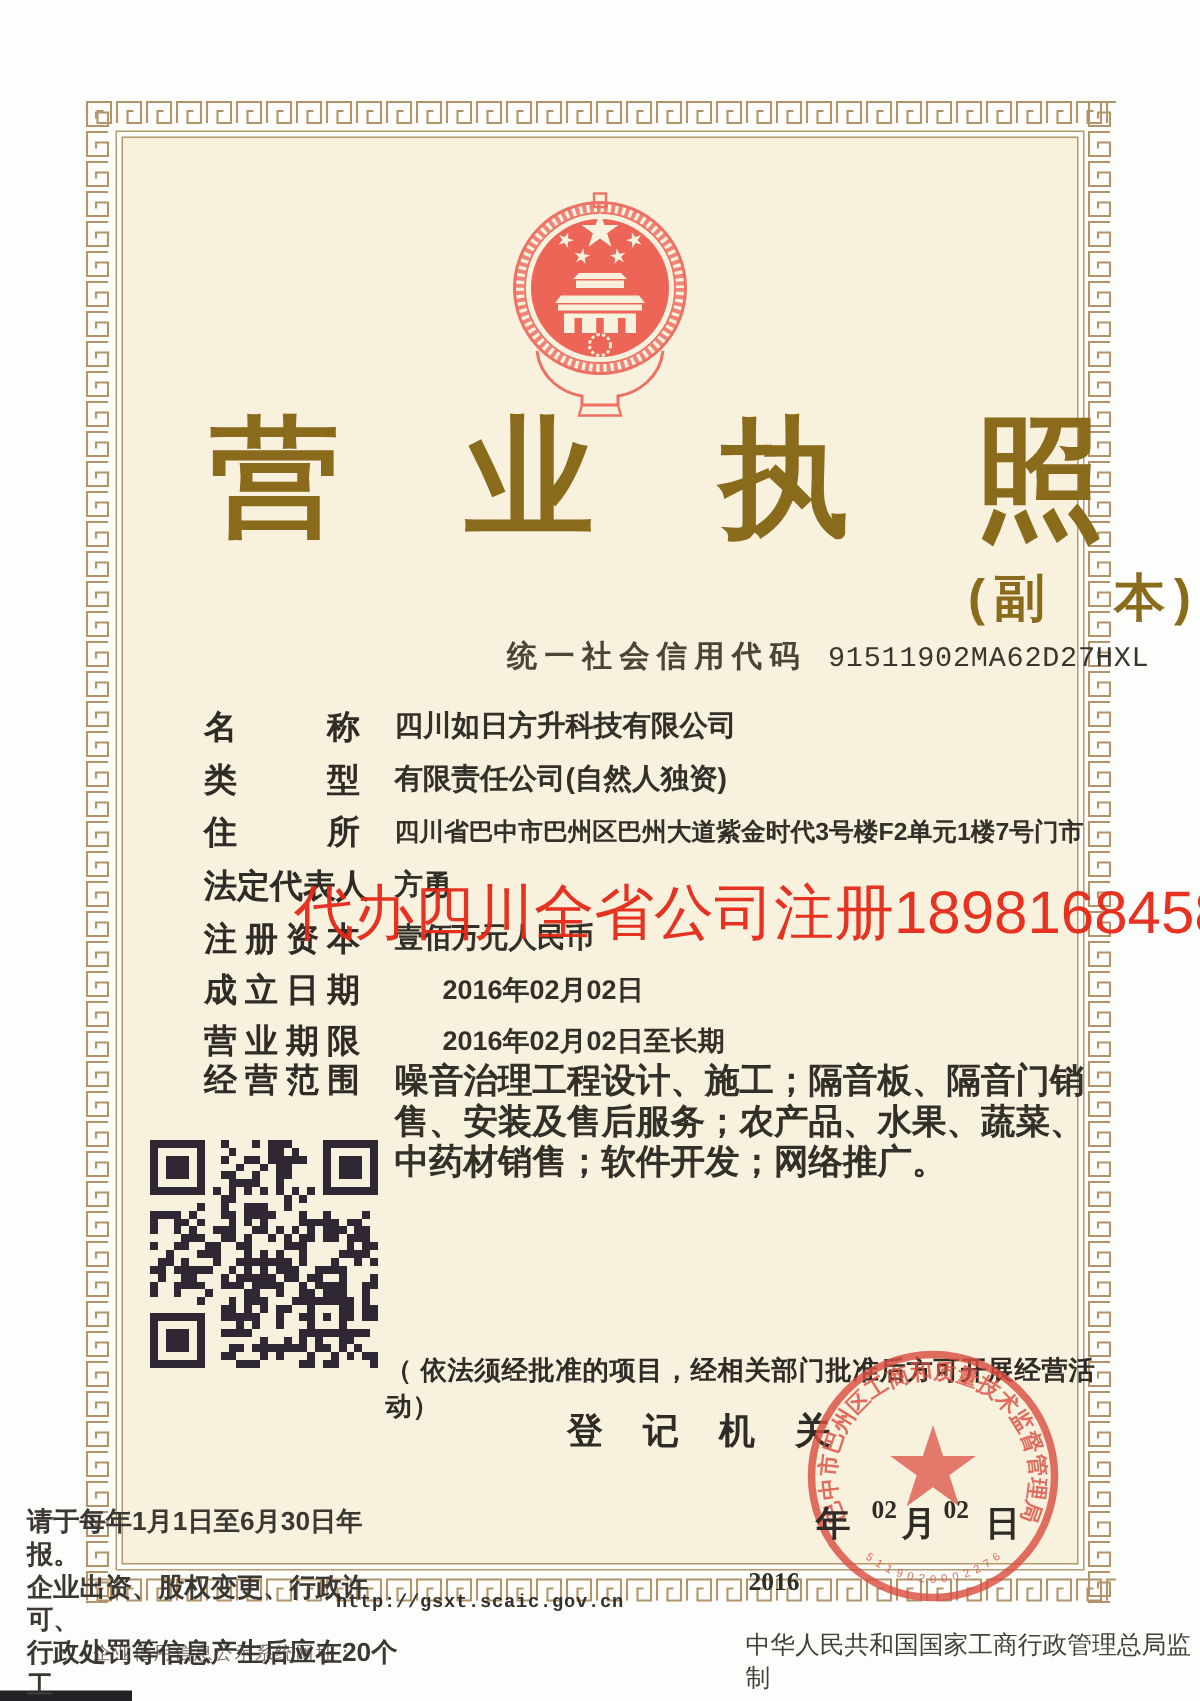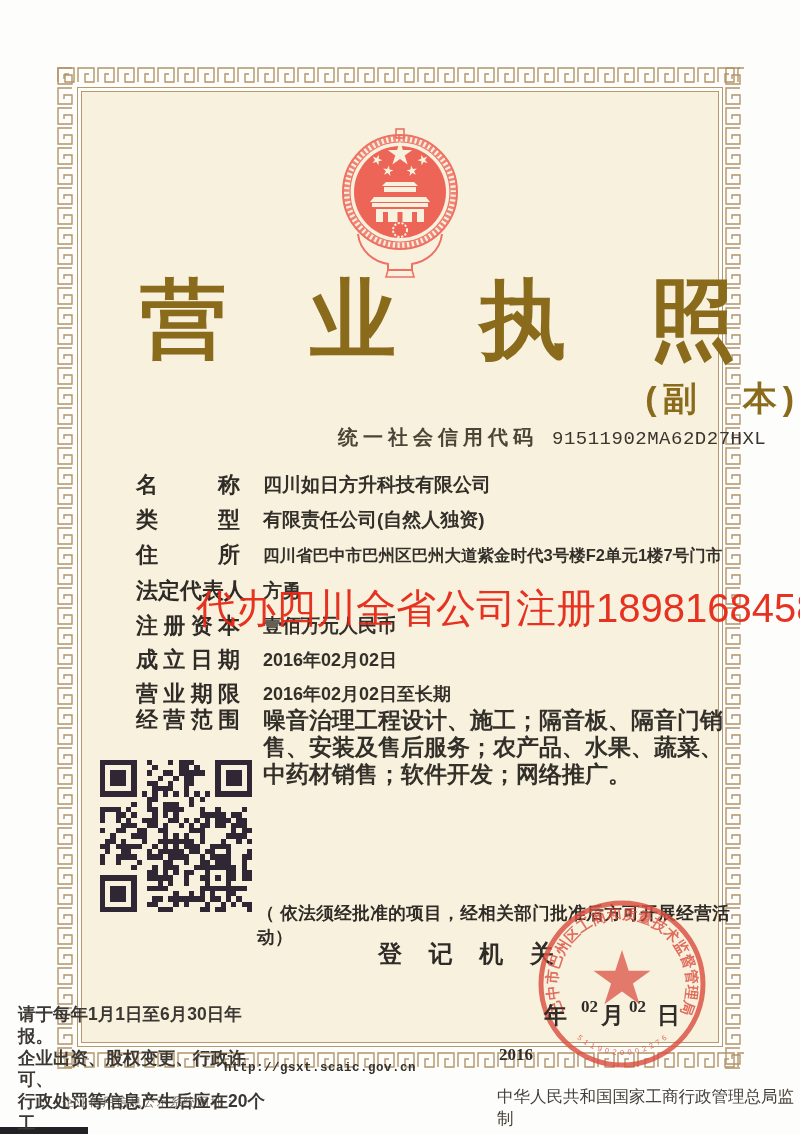--- a/index.html
+++ b/index.html
@@ -32,21 +32,21 @@
   .credit-code{font-size:19px;color:#3a362f;font-family:"Liberation Mono",monospace;letter-spacing:0.5px;}
 
   
   .field-row{position:absolute;left:136px;width:604px;}
   .field-label{position:absolute;left:0;top:0;width:104px;display:flex;
                justify-content:space-between;font-size:22px;font-weight:600;color:#2f2b26;}
   .field-value{position:absolute;left:127px;top:2px;width:478px;
                font-size:19px;font-weight:600;color:#33302a;line-height:26px;}
   .v-small .field-value{font-size:16.5px;}
   .v-scope .field-value{font-size:23px;line-height:27px;}
-  .v-date .field-value{font-size:18px;}
+  .v-date .field-value{font-size:18px;margin-left:32px;}
 
   .watermark{position:absolute;left:196px;top:581px;font-size:40px;font-weight:500;
              color:#e62817;white-space:nowrap;opacity:0.95;z-index:6;}
 
   .qr{position:absolute;left:100px;top:760px;width:152px;height:152px;}
 
   .approval-note{position:absolute;left:257px;top:901px;width:480px;
                  font-size:17.5px;font-weight:bold;color:#2f2b26;letter-spacing:0.5px;}
   .reg-authority{position:absolute;left:378px;top:938px;font-size:24px;font-weight:bold;
                  color:#2f2b26;letter-spacing:10px;}

